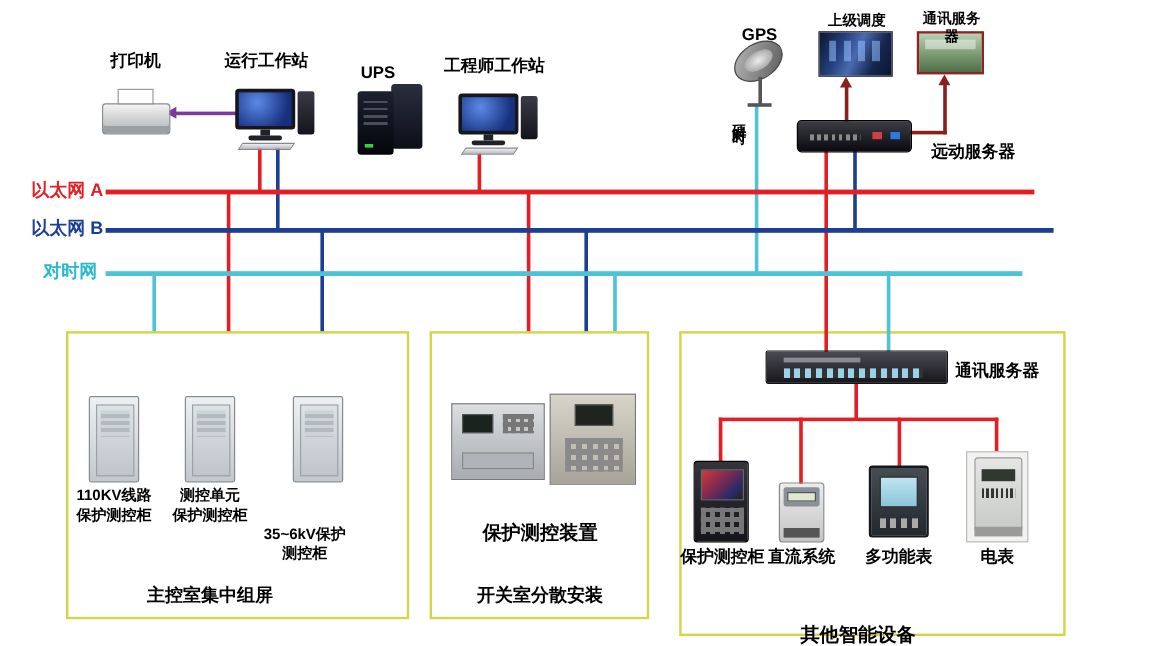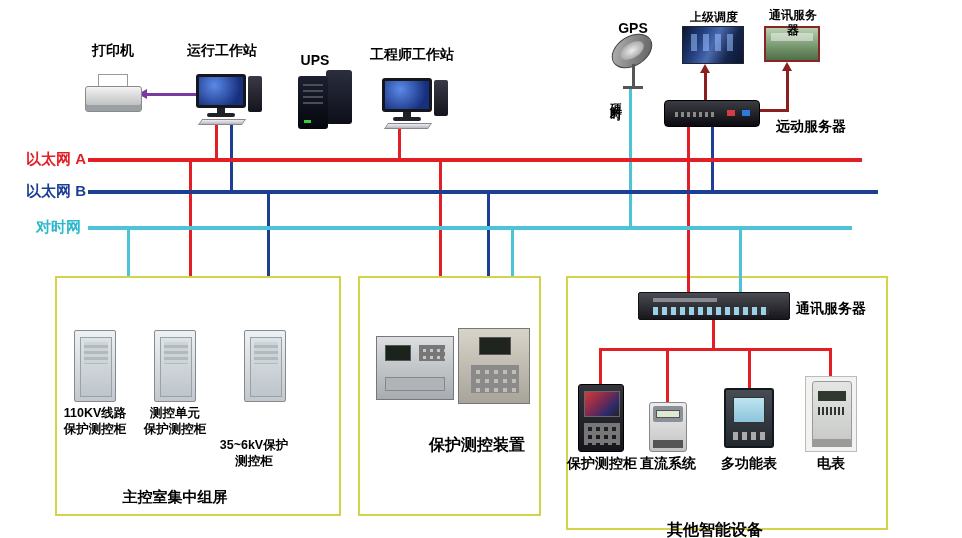--- a/index.html
+++ b/index.html
@@ -198,21 +198,22 @@
 
   <div class="dev pdevA" style="left:376px;top:336px;">
     <div class="pscr"></div>
     <div class="pkeys"></div>
     <div class="pstrip"></div>
   </div>
   <div class="dev pdevB" style="left:458px;top:328px;">
     <div class="bscr"></div>
     <div class="bkeys"></div>
   </div>
-  <div class="lbl" style="left:375px;top:435px;width:150px;font-size:16px;text-align:right;">保护测控装置</div>
+  <div class="lbl" style="left:375px;top:435px;width:150px;font-size:16px;">保护测控装置</div>
+  <div class="lbl" style="left:375px;top:488px;width:150px;font-size:15px;">开关室分散安装</div>
 
   <div class="dev comm" style="left:638px;top:292px;"></div>
   <div class="lbl" style="left:796px;top:300px;width:90px;font-size:14px;text-align:left;">通讯服务器</div>
 
   <div class="vline" style="left:712px;top:320px;width:3px;height:30px;background:#e31e24;"></div>
   <div class="hline" style="left:599px;top:348px;width:233px;height:3px;background:#e31e24;"></div>
   <div class="vline" style="left:599px;top:348px;width:3px;height:38px;background:#e31e24;"></div>
   <div class="vline" style="left:666px;top:348px;width:3px;height:56px;background:#e31e24;"></div>
   <div class="vline" style="left:748px;top:348px;width:3px;height:42px;background:#e31e24;"></div>
   <div class="vline" style="left:829px;top:348px;width:3px;height:30px;background:#e31e24;"></div>

